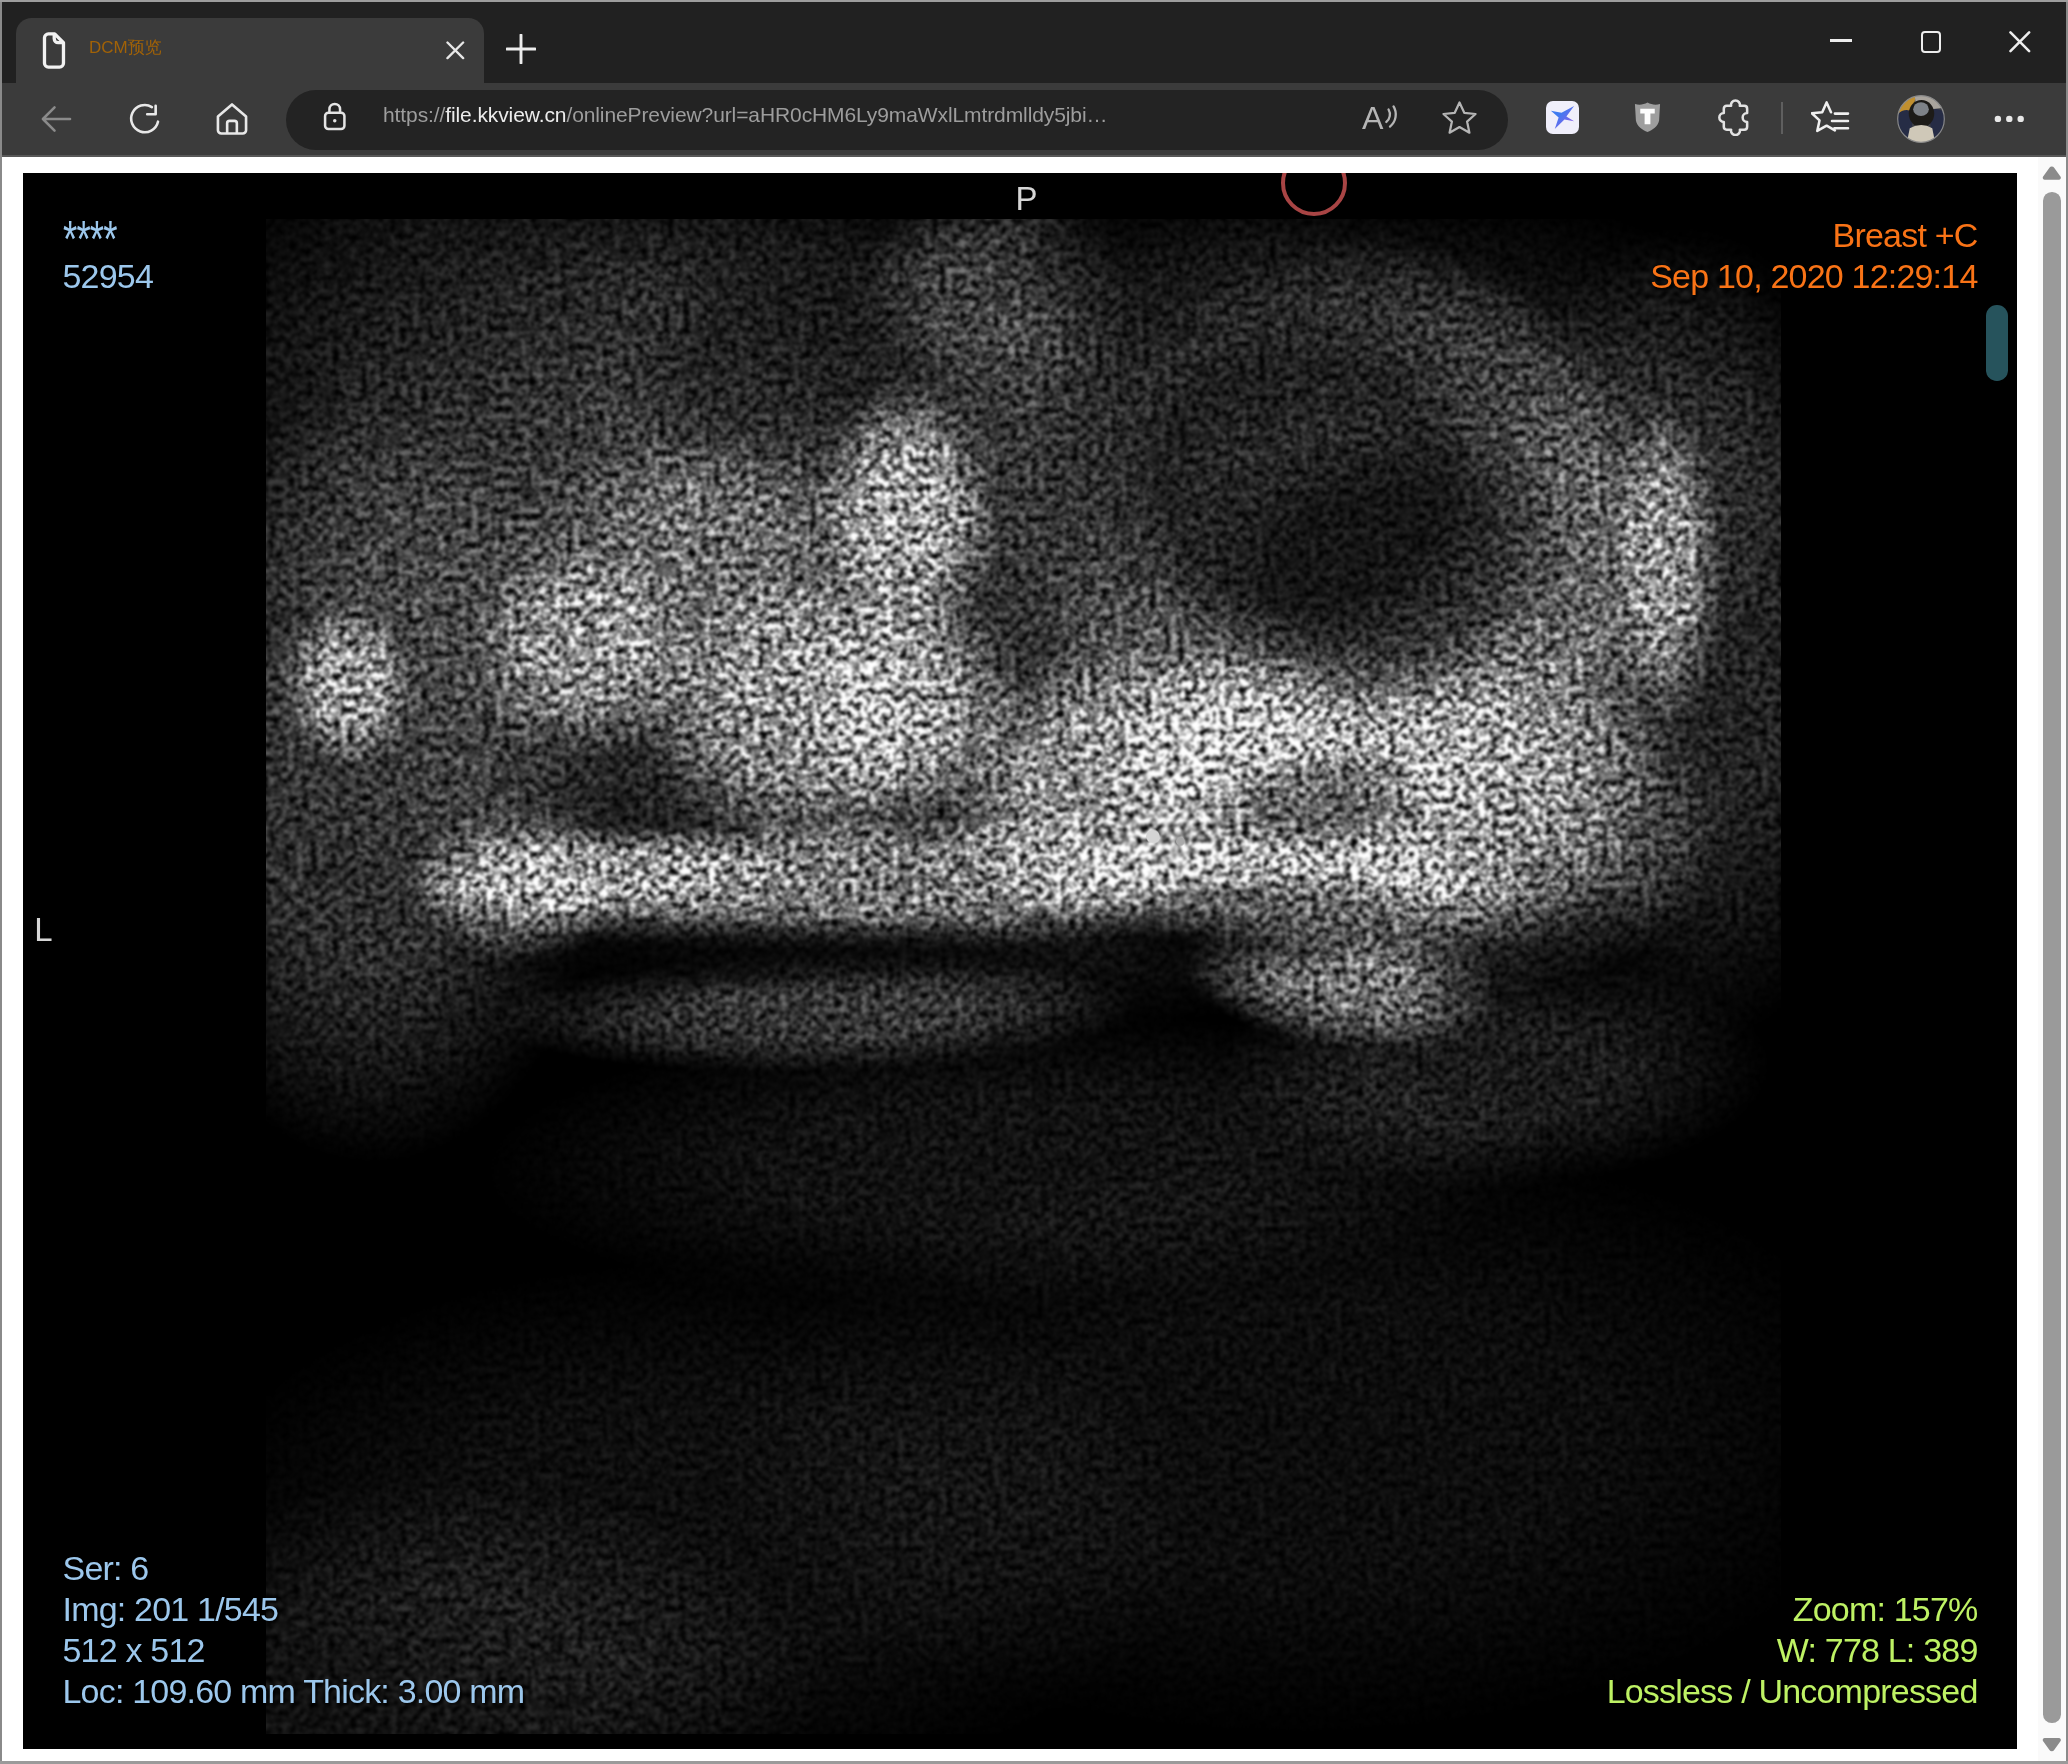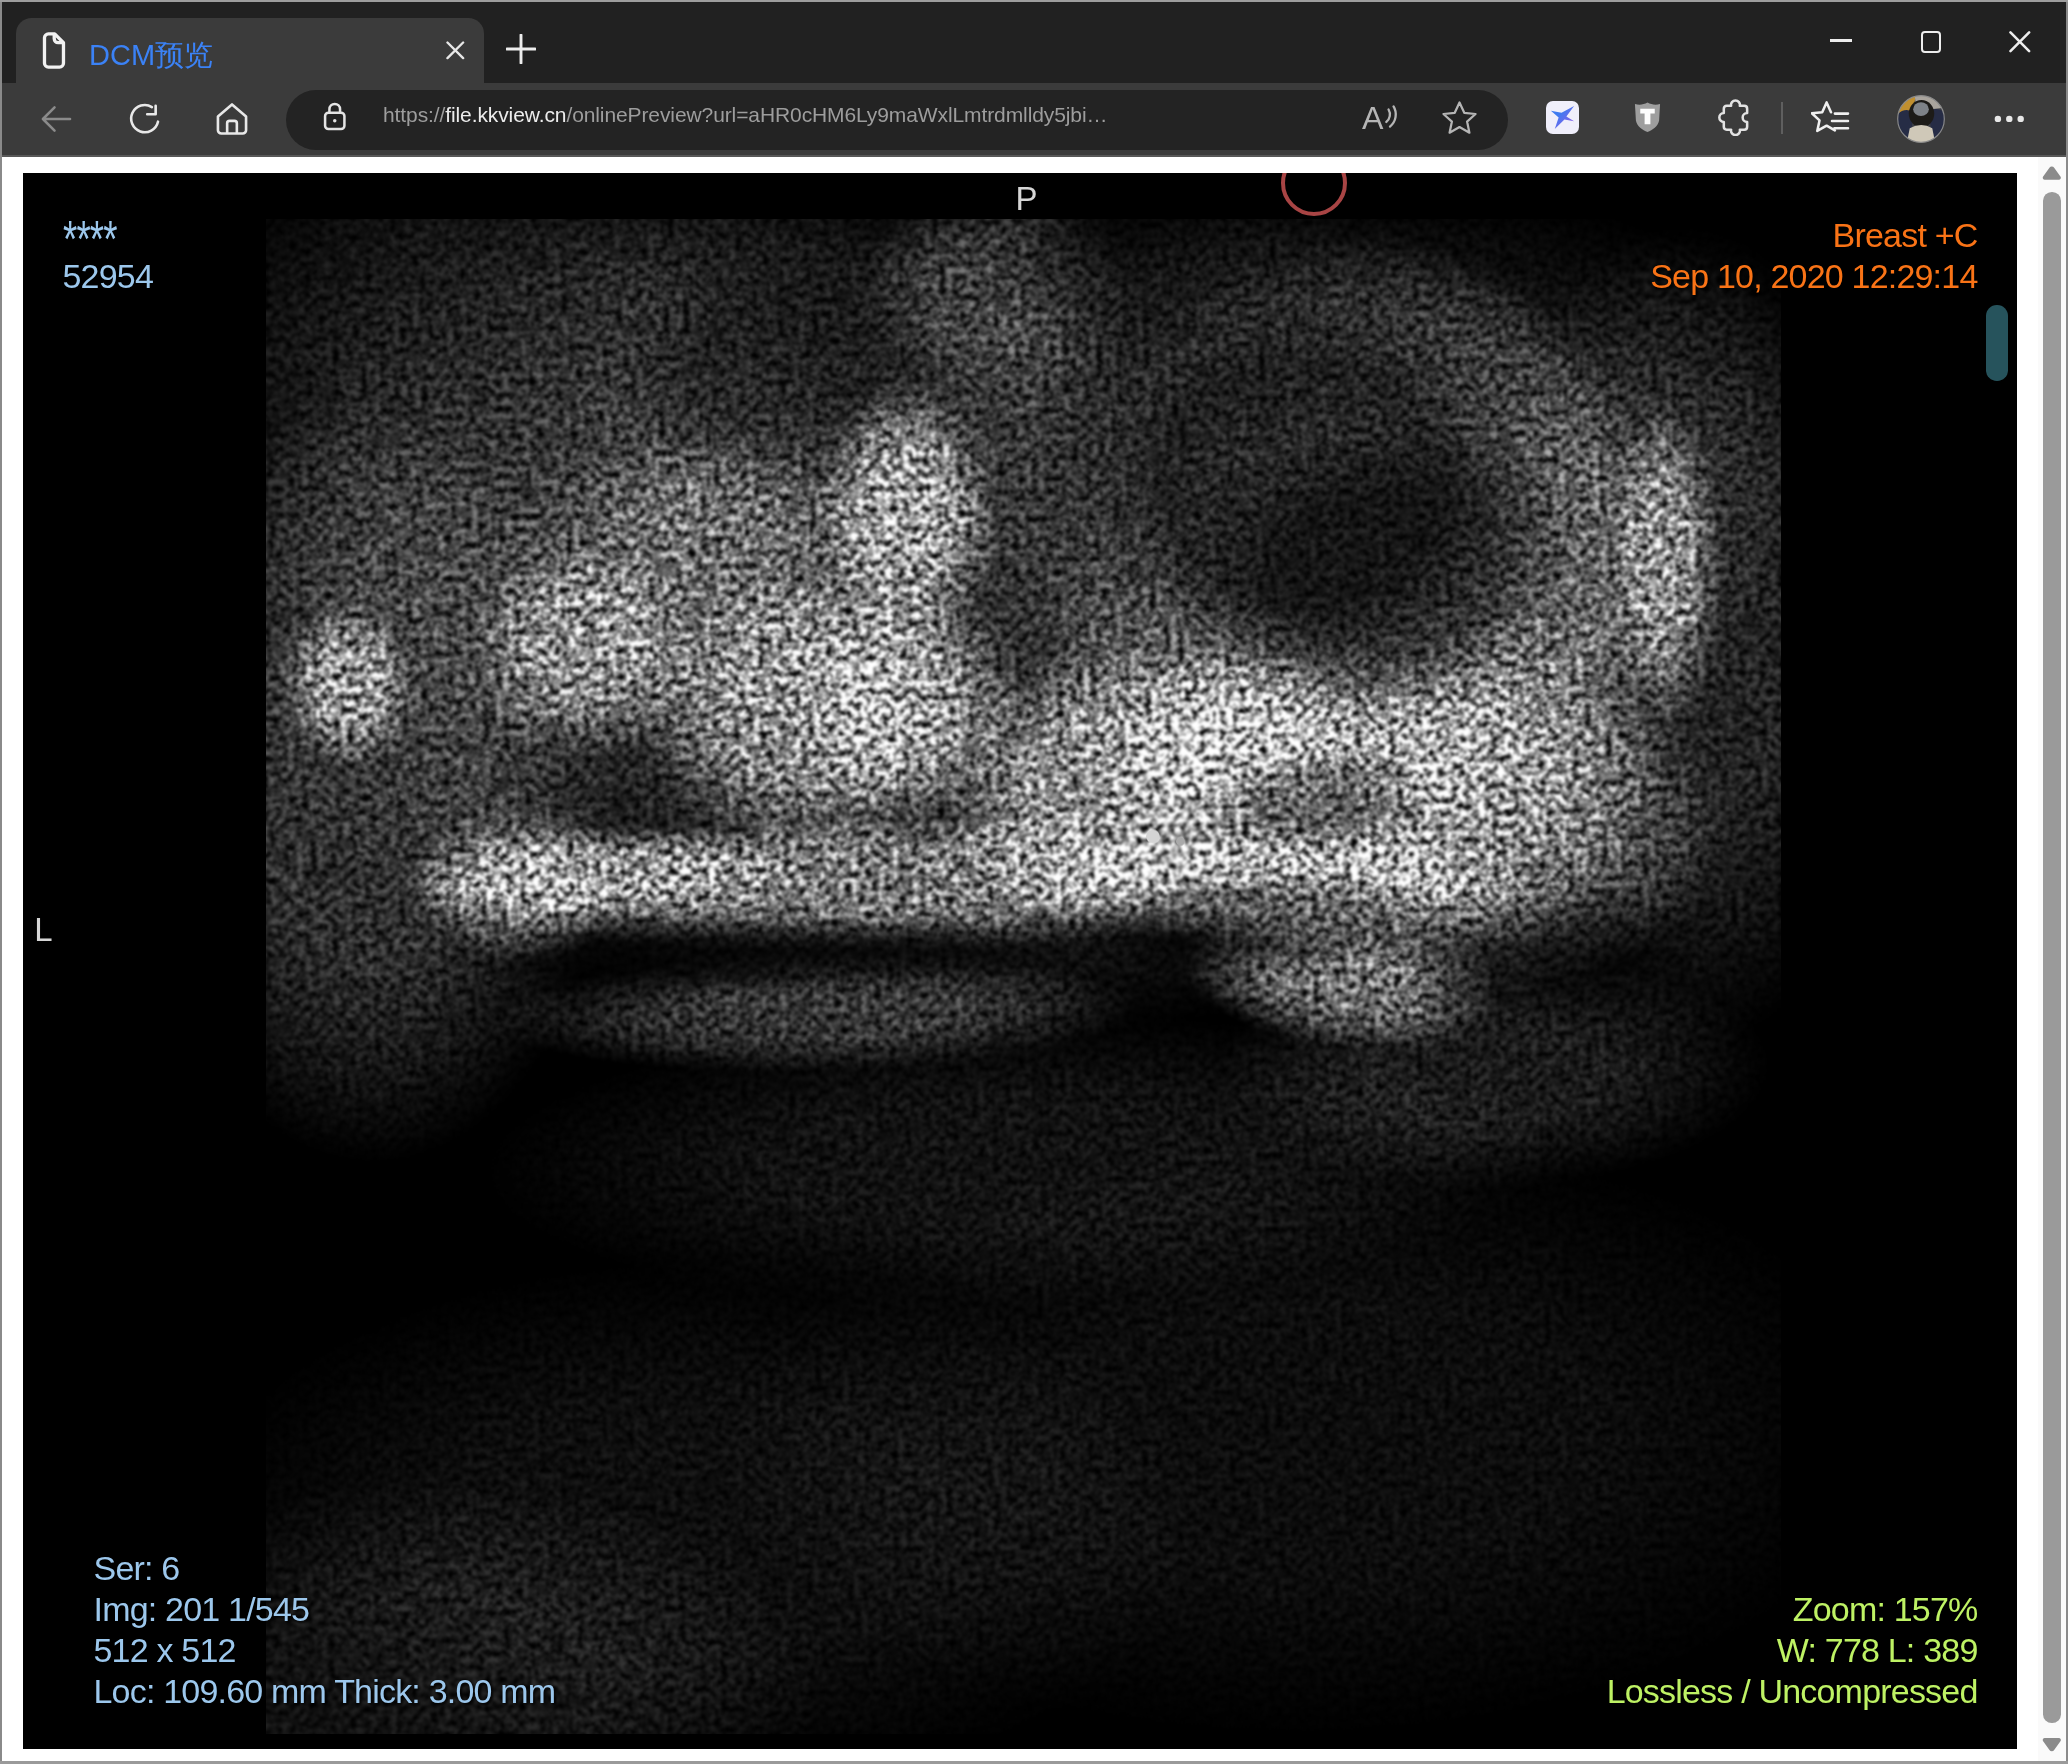--- a/index.html
+++ b/index.html
@@ -14,21 +14,21 @@
 
   <div class="abs" style="left:0;top:2px;width:2068px;height:81px;background:#212121;"></div>
 
   <div class="abs" style="left:15.7px;top:17.6px;width:468px;height:66px;background:#3b3b3b;border-radius:15.7px 15.7px 0 0;"></div>
 
   <svg class="abs" style="left:41px;top:32px;" width="24.5" height="37" viewBox="0 0 25 38">
     <path d="M3.5 6 a4 4 0 0 1 4 -4 H14 L23 11 V32 a4 4 0 0 1 -4 4 H7.5 a4 4 0 0 1 -4 -4 Z" fill="none" stroke="#f2f2f2" stroke-width="3.4" stroke-linejoin="round"></path>
     <path d="M13.5 2.6 V7 a4 4 0 0 0 4 4 H22.6" fill="none" stroke="#f2f2f2" stroke-width="3.4" stroke-linejoin="round"></path>
   </svg>
 
-  <div class="abs" style="left:89px;top:36px;font-size:29px;color:#3b82f6;">DCM预览</div>
+  <div class="abs" style="left:89px;top:36px;font-size:17px;color:#a16207;">DCM预览</div>
 
   <svg class="abs" style="left:446px;top:41px;" width="18.6" height="18.6" viewBox="0 0 19 19">
     <path d="M1.5 1.5 L17.5 17.5 M17.5 1.5 L1.5 17.5" stroke="#e8e8e8" stroke-width="2.4" stroke-linecap="round"></path>
   </svg>
 
   <svg class="abs" style="left:506px;top:34px;" width="30" height="30" viewBox="0 0 31 31">
     <path d="M15.5 1 V30 M1 15.5 H30" stroke="#ededed" stroke-width="3" stroke-linecap="round"></path>
   </svg>
 
   <div class="abs" style="left:1830px;top:39px;width:21.6px;height:2.9px;background:#ededed;"></div>
@@ -216,16 +216,16 @@
     </svg>
 
     <div class="abs" style="left:1258px;top:-23.5px;width:66px;height:66px;border:4.4px solid #a84444;border-radius:50%;"></div>
 
     <div class="abs" style="left:1963px;top:132px;width:22.5px;height:76px;background:#26535c;border-radius:10.8px;"></div>
 
     <div class="abs" style="left:40px;top:42px;font-size:34px;letter-spacing:-0.8px;line-height:41px;color:#9cc7ec;text-shadow:2px 2px 2.9px rgba(0,0,0,0.95);"><span style="display:inline-block;transform:scale(1.08,1.5);transform-origin:0 2px;position:relative;top:-4.9px;">****</span><br>52954</div>
     <div class="abs" style="right:39px;top:42px;font-size:34px;letter-spacing:-0.8px;line-height:41px;color:#f97316;text-align:right;text-shadow:2px 2px 2.9px rgba(0,0,0,0.95);">Breast +C<br>Sep 10, 2020 12:29:14</div>
     <div class="abs" style="left:993px;top:6.9px;font-size:33px;color:#d6d6d6;">P</div>
     <div class="abs" style="left:11.8px;top:738px;font-size:33px;color:#d6d6d6;">L</div>
-    <div class="abs" style="left:40px;bottom:37px;font-size:34px;letter-spacing:-0.8px;line-height:41px;color:#9cc7ec;text-shadow:2px 2px 2.9px rgba(0,0,0,0.95);margin-left:31px;">Ser: 6<br>Img: 201 1/545<br>512 x 512<br>Loc: 109.60 mm Thick: 3.00 mm</div>
+    <div class="abs" style="left:40px;bottom:37px;font-size:34px;letter-spacing:-0.8px;line-height:41px;color:#9cc7ec;text-shadow:2px 2px 2.9px rgba(0,0,0,0.95);">Ser: 6<br>Img: 201 1/545<br>512 x 512<br>Loc: 109.60 mm Thick: 3.00 mm</div>
     <div class="abs" style="right:39px;bottom:37px;font-size:34px;letter-spacing:-0.8px;line-height:41px;color:#bef264;text-align:right;text-shadow:2px 2px 2.9px rgba(0,0,0,0.95);">Zoom: 157%<br>W: 778 L: 389<br>Lossless / Uncompressed</div>
   </div>
 
 
 </body></html>

